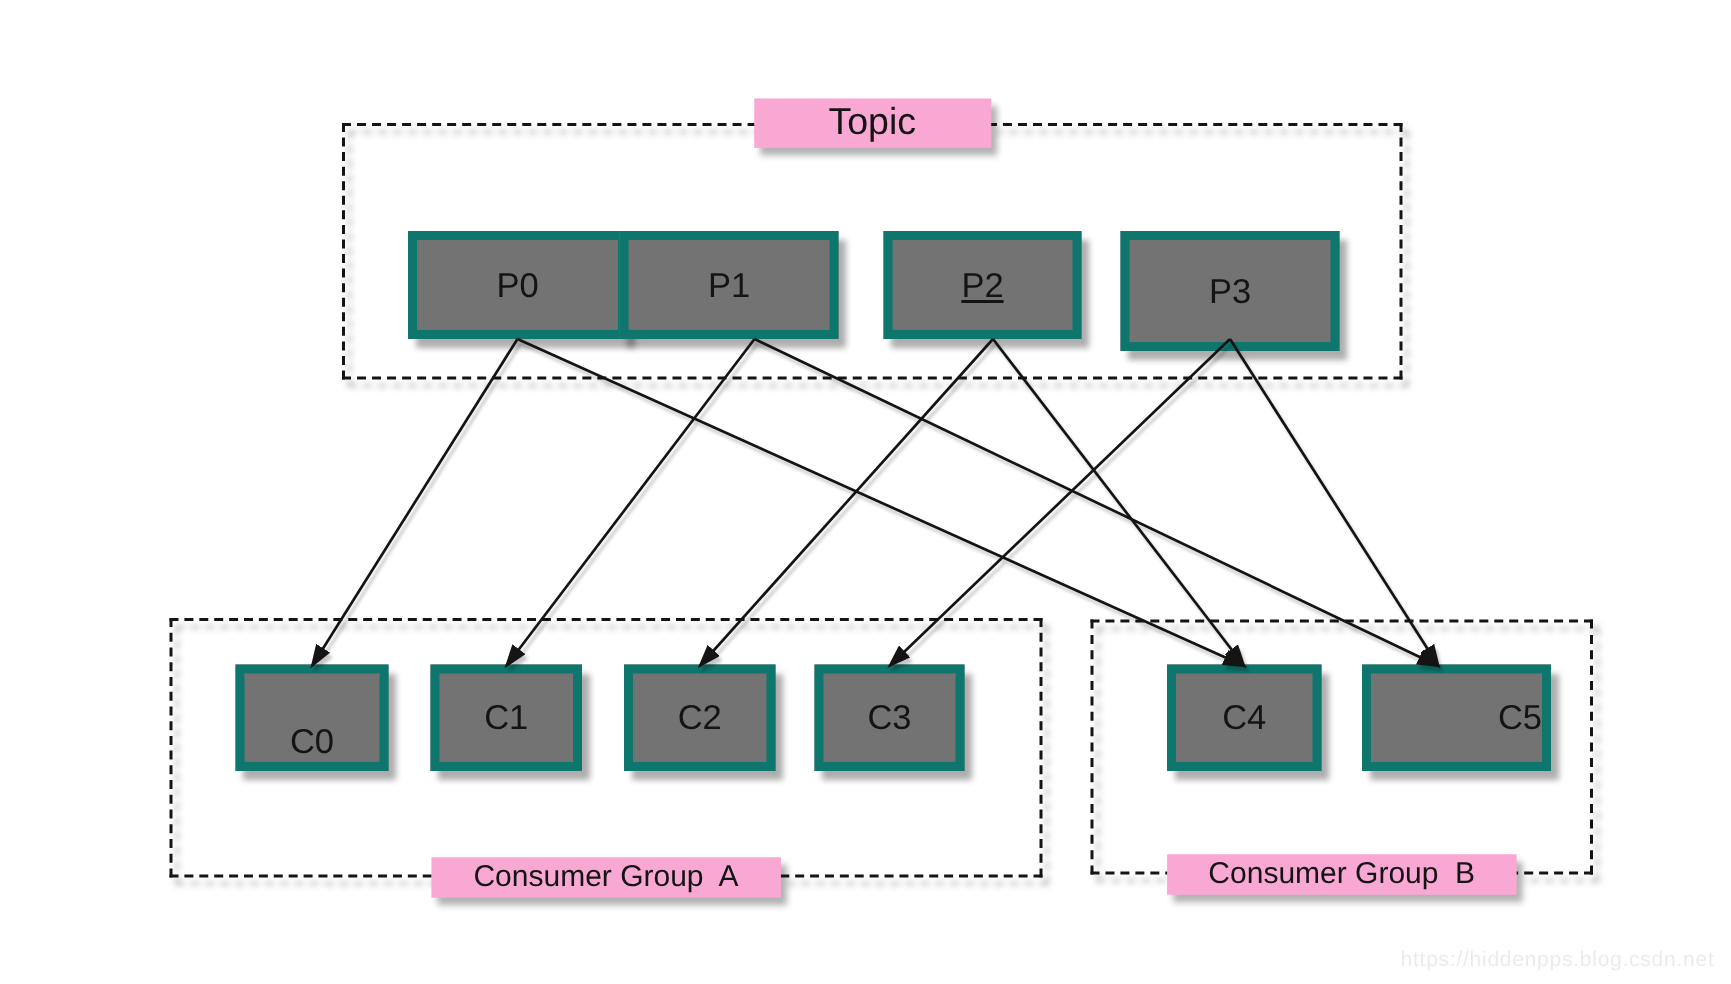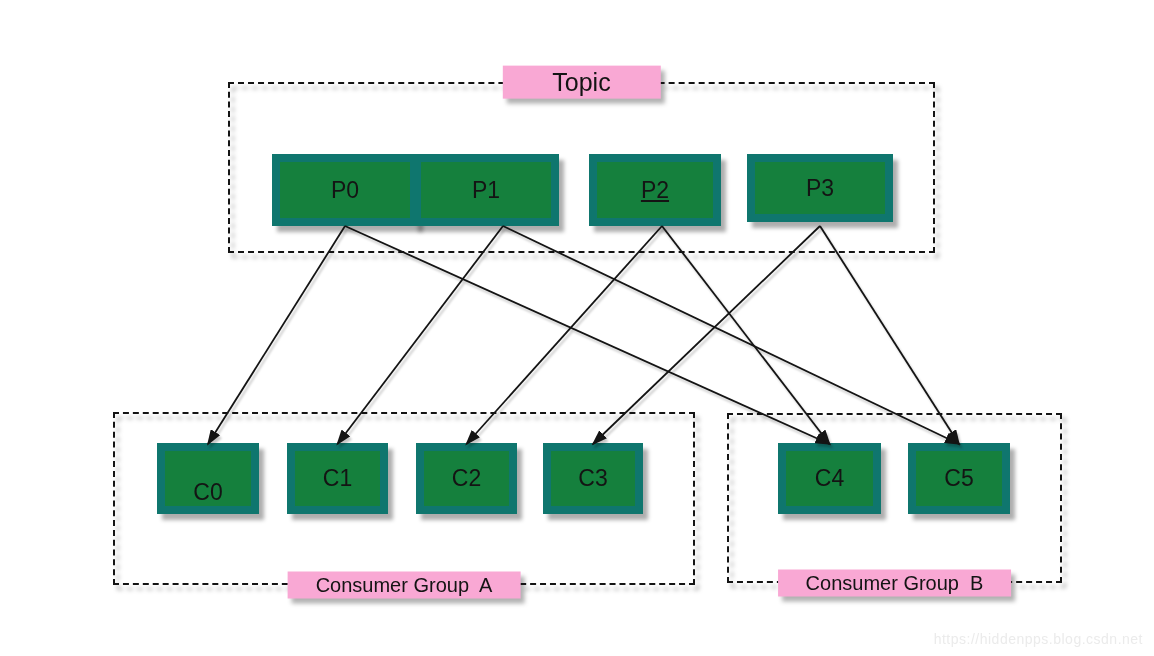--- a/index.html
+++ b/index.html
@@ -16,22 +16,22 @@
 
   .dashed-box {
     position: absolute;
     border: 2px dashed #141414;
     background: transparent;
     filter: drop-shadow(4px 5px 2px rgba(0,0,0,0.30));
   }
 
   .node {
     position: absolute;
-    border: 8px solid #0f766e;
-    background: #15803d;
+    border: 6px solid #0f766e;
+    background: #737373;
     box-shadow: 5px 6px 4px rgba(0,0,0,0.32);
     display: flex;
     align-items: center;
     justify-content: center;
     font-size: 23px;
     color: #141414;
     z-index: 1;
   }
 
   .box-label {
@@ -114,34 +114,34 @@
 
 <div class="node" style="left: 272px; top: 154px; width: 146px; height: 72px;">
       <span>P0</span>
     </div>
     <div class="node" style="left: 413px; top: 154px; width: 146px; height: 72px;">
       <span>P1</span>
     </div>
     <div class="node" style="left: 589px; top: 154px; width: 132px; height: 72px; text-decoration: underline;">
       <span>P2</span>
     </div>
-    <div class="node" style="left: 747px; top: 154px; width: 146px; height: 68px;">
+    <div class="node" style="left: 747px; top: 154px; width: 146px; height: 80px;">
       <span>P3</span>
     </div>
     <div class="node" style="left: 157px; top: 443px; width: 102px; height: 71px; align-items: flex-end;">
       <span>C0</span>
     </div>
     <div class="node" style="left: 287px; top: 443px; width: 101px; height: 71px;">
       <span>C1</span>
     </div>
     <div class="node" style="left: 416px; top: 443px; width: 101px; height: 71px;">
       <span>C2</span>
     </div>
     <div class="node" style="left: 543px; top: 443px; width: 100px; height: 71px;">
       <span>C3</span>
     </div>
     <div class="node" style="left: 778px; top: 443px; width: 103px; height: 71px;">
       <span>C4</span>
     </div>
-    <div class="node" style="left: 908px; top: 443px; width: 102px; height: 71px;">
+    <div class="node" style="left: 908px; top: 443px; width: 126px; height: 71px; justify-content: flex-end;">
       <span>C5</span>
     </div>
   </div>
 
 </body></html>

